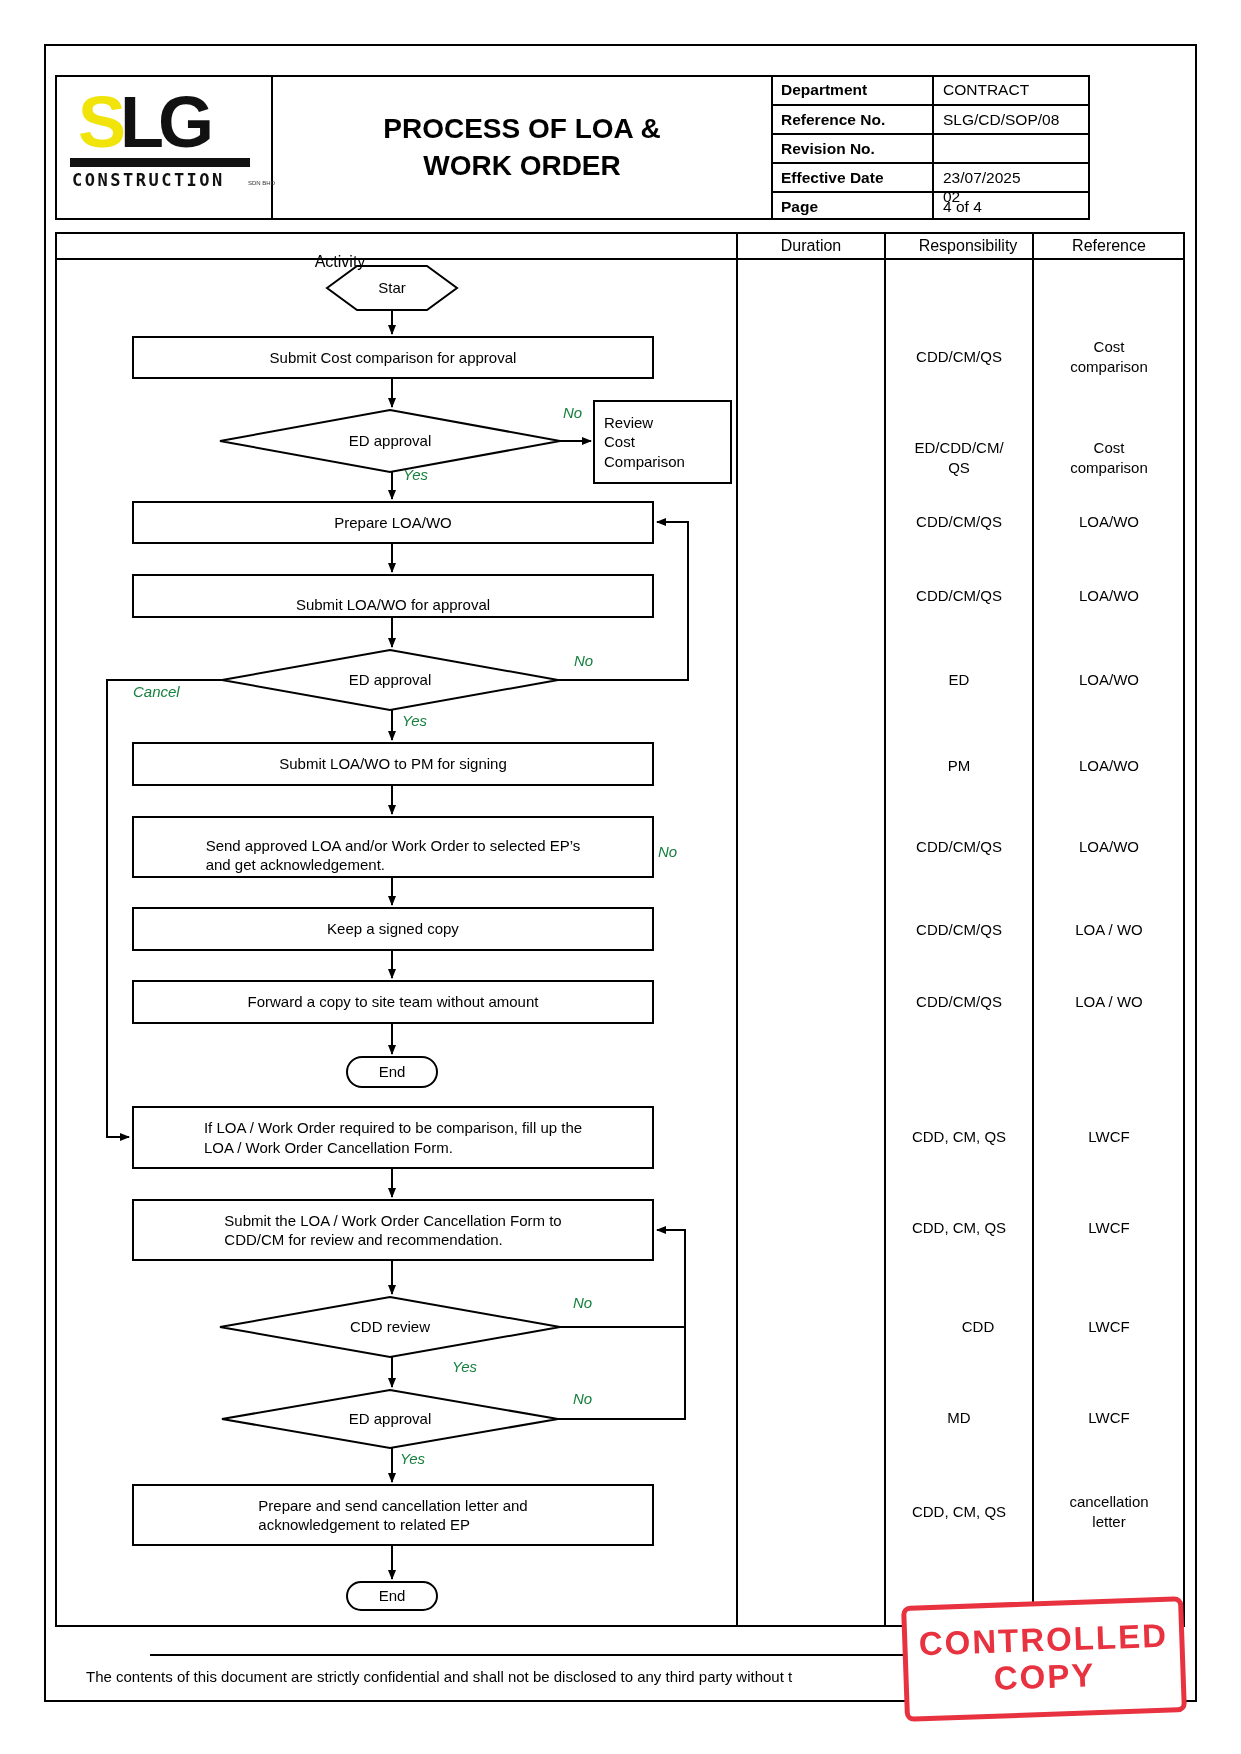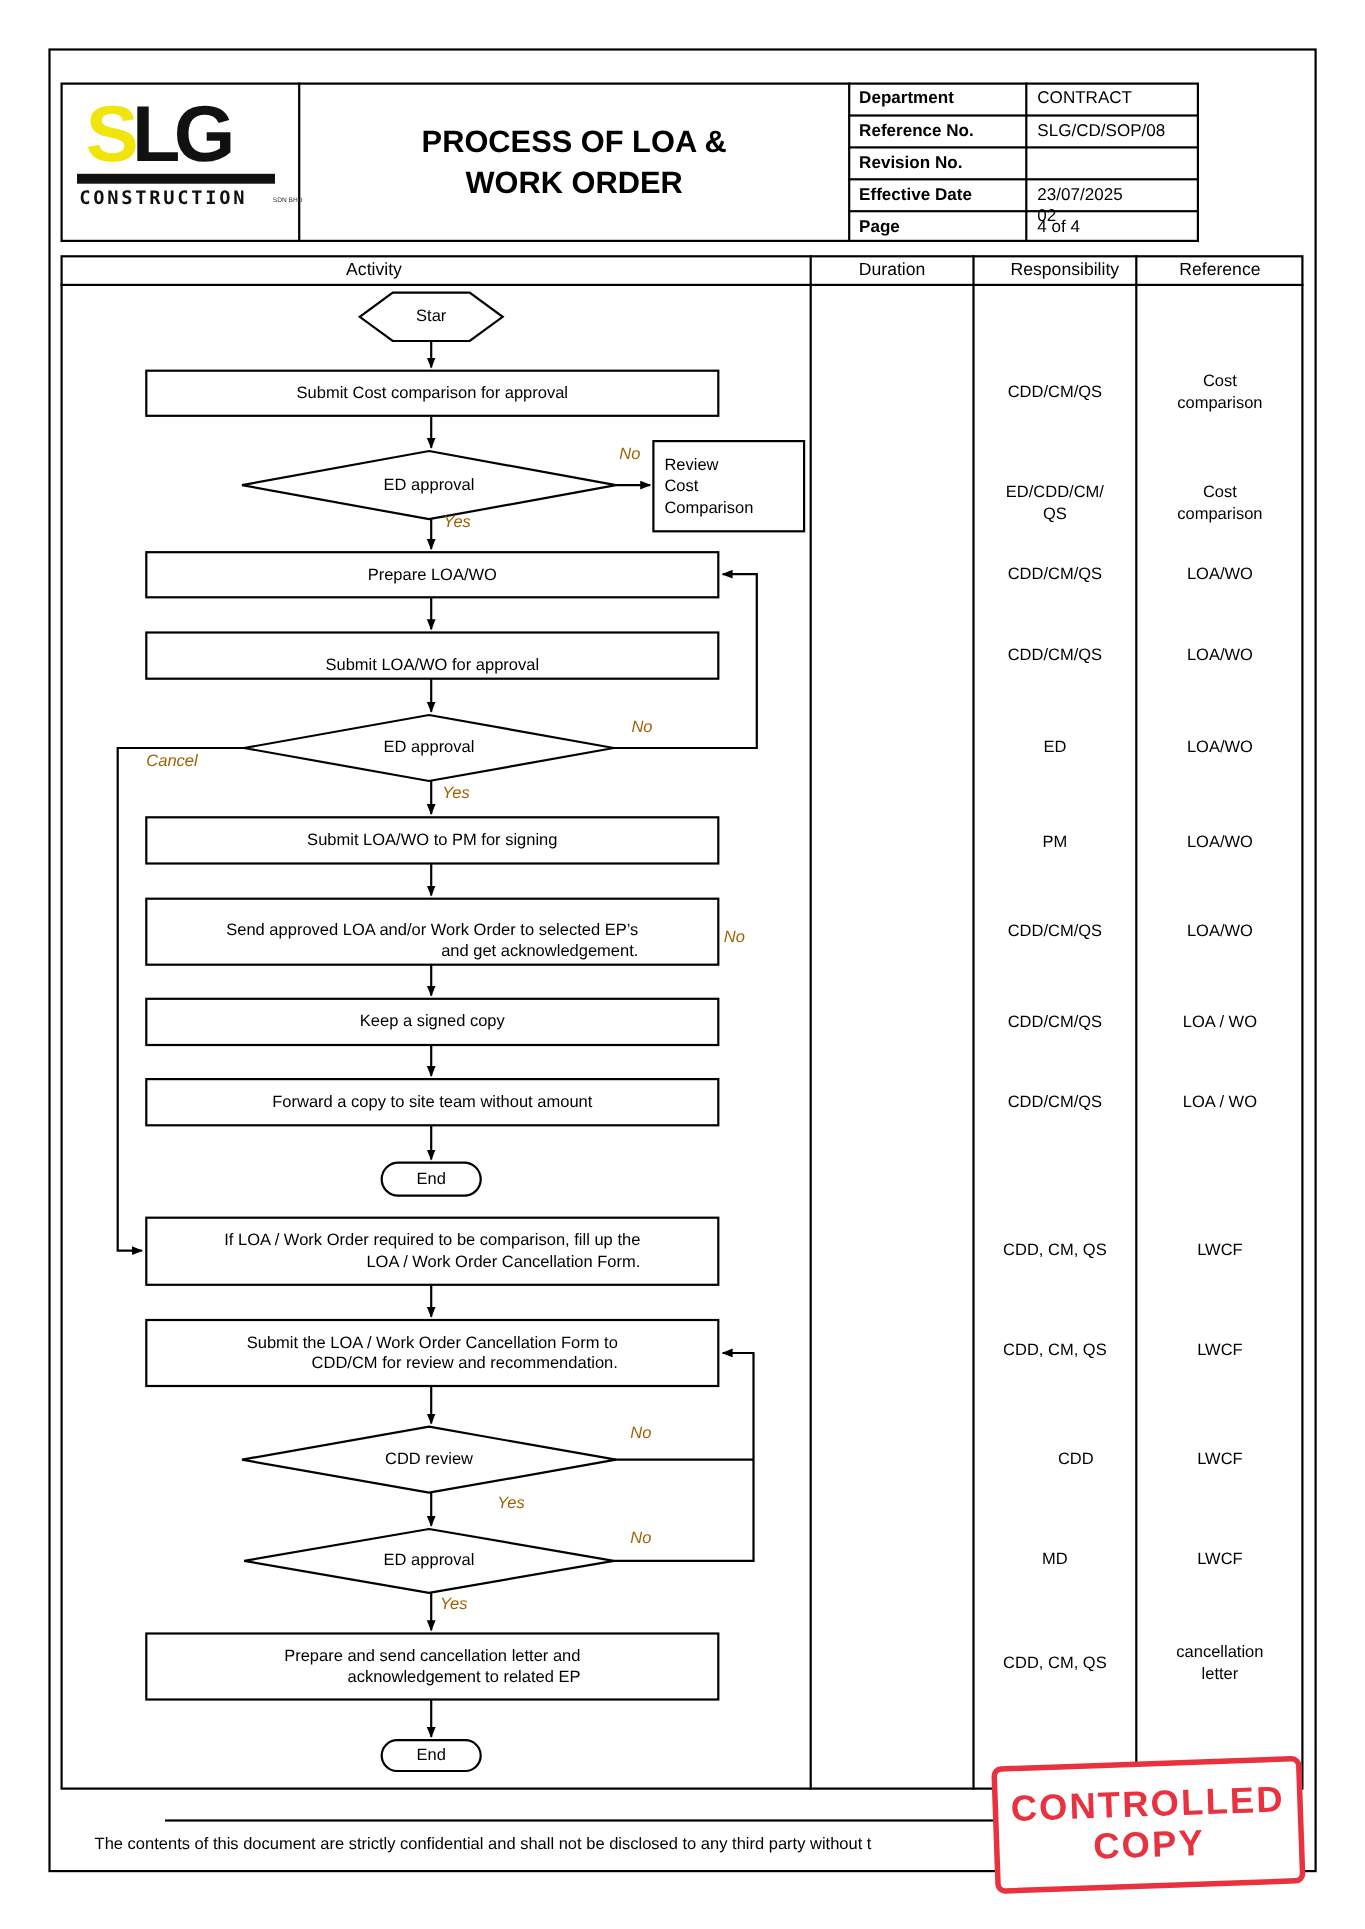--- a/index.html
+++ b/index.html
@@ -1,23 +1,23 @@
 <!DOCTYPE html>
 <html><head>
 <meta charset="utf-8">
 <style>
   html,body{margin:0;padding:0;background:#fff;}
   .page{position:relative;width:1241px;height:1754px;background:#fff;overflow:hidden;
         font-family:"Liberation Sans",sans-serif;color:#000;}
   .abs{position:absolute;box-sizing:border-box;}
   .line{position:absolute;background:#000;}
   .flowtext{position:absolute;display:flex;align-items:center;justify-content:center;
-            text-align:right;white-space:pre-line;font-size:15px;line-height:1.3;color:#000;z-index:3;}
+            text-align:left;white-space:pre-line;font-size:15px;line-height:1.3;color:#000;z-index:3;}
   .reviewtext{justify-content:flex-start;text-align:left;padding-left:10px;}
-  .edge-label{position:absolute;font-style:italic;font-size:15px;color:#a16207;z-index:3;}
+  .edge-label{position:absolute;font-style:italic;font-size:15px;color:#15803d;z-index:3;}
   .cellv{position:absolute;display:flex;align-items:center;justify-content:center;
          text-align:center;white-space:pre-line;font-size:15px;line-height:1.35;z-index:3;}
   .colhead{position:absolute;display:flex;align-items:center;justify-content:center;
            font-size:16px;z-index:3;}
   .infolabel{position:absolute;display:flex;align-items:center;font-weight:bold;
              font-size:15.5px;padding-left:8px;z-index:3;}
   .infovalue{position:absolute;display:flex;align-items:center;font-size:15.5px;
              padding-left:9px;z-index:3;}
   .title{position:absolute;display:flex;align-items:center;justify-content:center;
          text-align:center;white-space:pre-line;font-weight:bold;font-size:28px;line-height:1.3;z-index:3;}
@@ -72,21 +72,21 @@
   <div class="infovalue" style="left:934px;top:164px;width:156px;height:27px;">23/07/2025</div>
   <div class="infolabel" style="left:773px;top:193px;width:159px;height:27px;">Page</div>
   <div class="infovalue" style="left:934px;top:193px;width:156px;height:27px;">4 of 4</div>
 
   <div class="abs" style="left:55px;top:232px;width:1130px;height:1395px;border:2px solid #000;z-index:1;"></div>
   <div class="line" style="left:55px;top:258px;width:1130px;height:2px;"></div>
   <div class="line" style="left:736px;top:232px;width:2px;height:1395px;"></div>
   <div class="line" style="left:884px;top:232px;width:2px;height:1395px;"></div>
   <div class="line" style="left:1032px;top:232px;width:2px;height:1395px;"></div>
 
-  <div class="colhead" style="left:55px;top:233px;width:570px;height:26px;">Activity</div>
+  <div class="colhead" style="left:55px;top:249px;width:570px;height:26px;">Activity</div>
   <div class="colhead" style="left:737px;top:233px;width:148px;height:26px;">Duration</div>
   <div class="colhead" style="left:885px;top:233px;width:166px;height:26px;">Responsibility</div>
   <div class="colhead" style="left:1033px;top:233px;width:152px;height:26px;">Reference</div>
 
   <svg class="flow" width="1241" height="1754" viewBox="0 0 1241 1754">
     <defs>
       <marker id="ah" markerWidth="11" markerHeight="9" refX="9" refY="4" orient="auto" markerUnits="userSpaceOnUse">
         <path d="M0,0 L10,4 L0,8 Z" fill="#000"></path>
       </marker>
     </defs>

